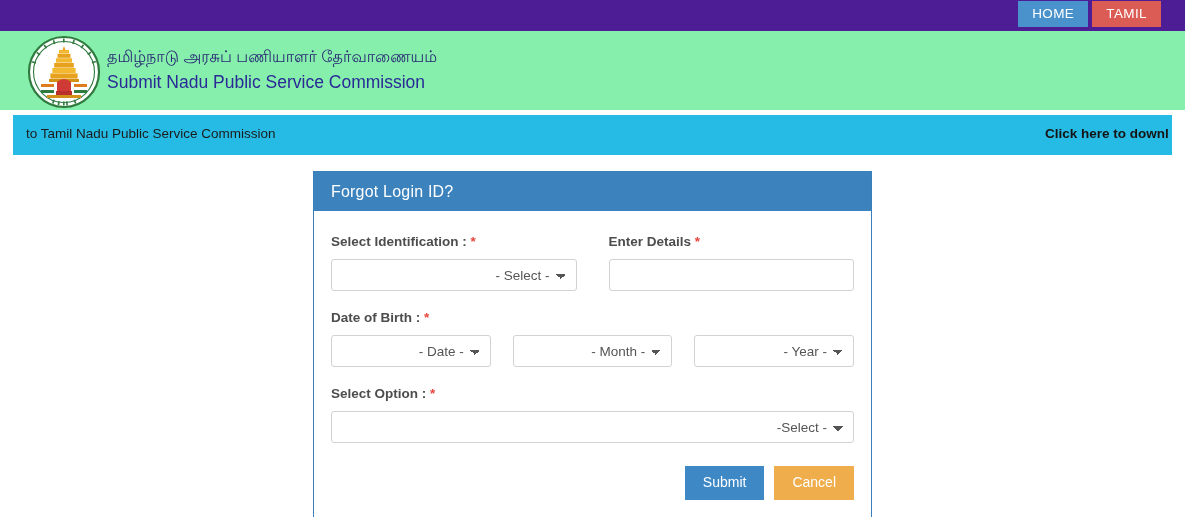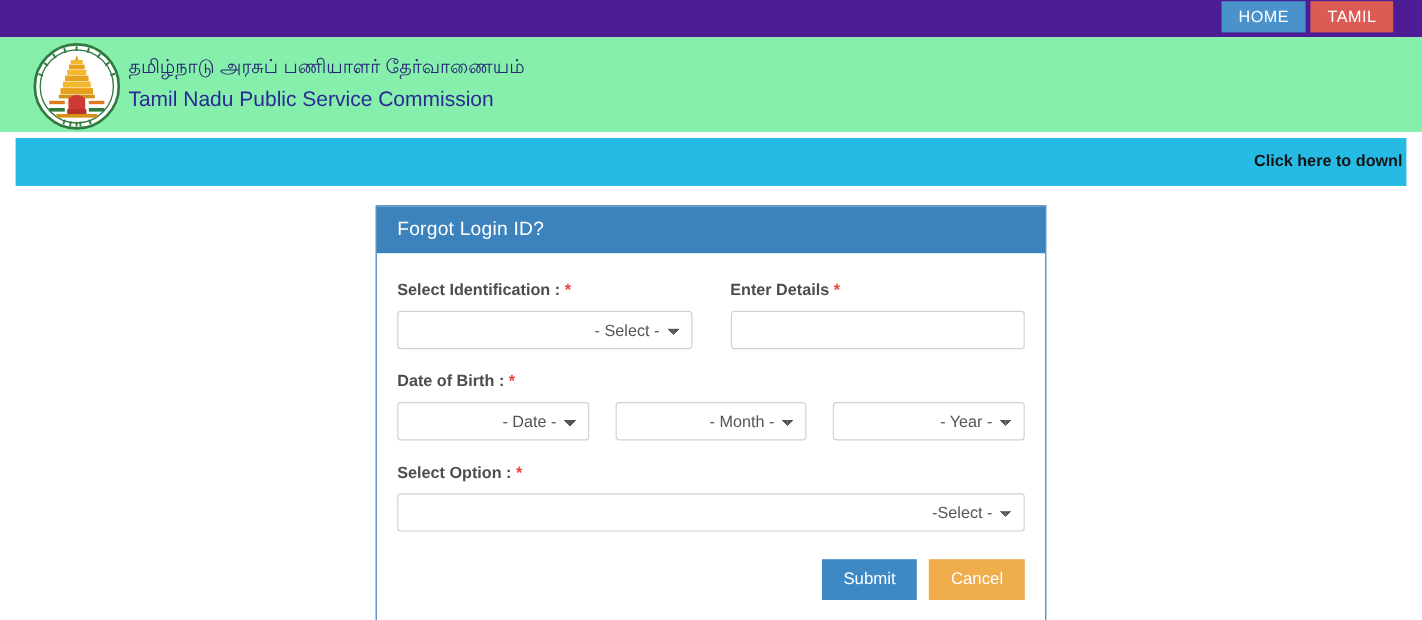--- a/index.html
+++ b/index.html
@@ -305,26 +305,27 @@
         <rect x="20" y="61" width="34" height="3" fill="#d4911a"></rect>
       </g>
       <g fill="#2f7a3e">
         <rect x="36" y="67.5" width="1.6" height="4" transform="rotate(0 37 38)"></rect>
       </g>
     </svg>
   </div>
 
   <div class="org-names">
     <div class="org-tamil">தமிழ்நாடு அரசுப் பணியாளர் தேர்வாணையம்</div>
-    <div class="org-english">Tamil Nadu Public Service Commission</div>
+    <div class="org-english">Submit Nadu Public Service Commission</div>
   </div>
 
 </div>
 
 <div class="marquee">
+  <span class="marquee-left">to Tamil Nadu Public Service Commission</span>
   <span class="marquee-right">Click here to downl</span>
 </div>
 
 <div class="panel">
 
   <div class="panel-head">
     <span class="panel-title">Forgot Login ID?</span>
   </div>
 
   <div class="panel-body">

